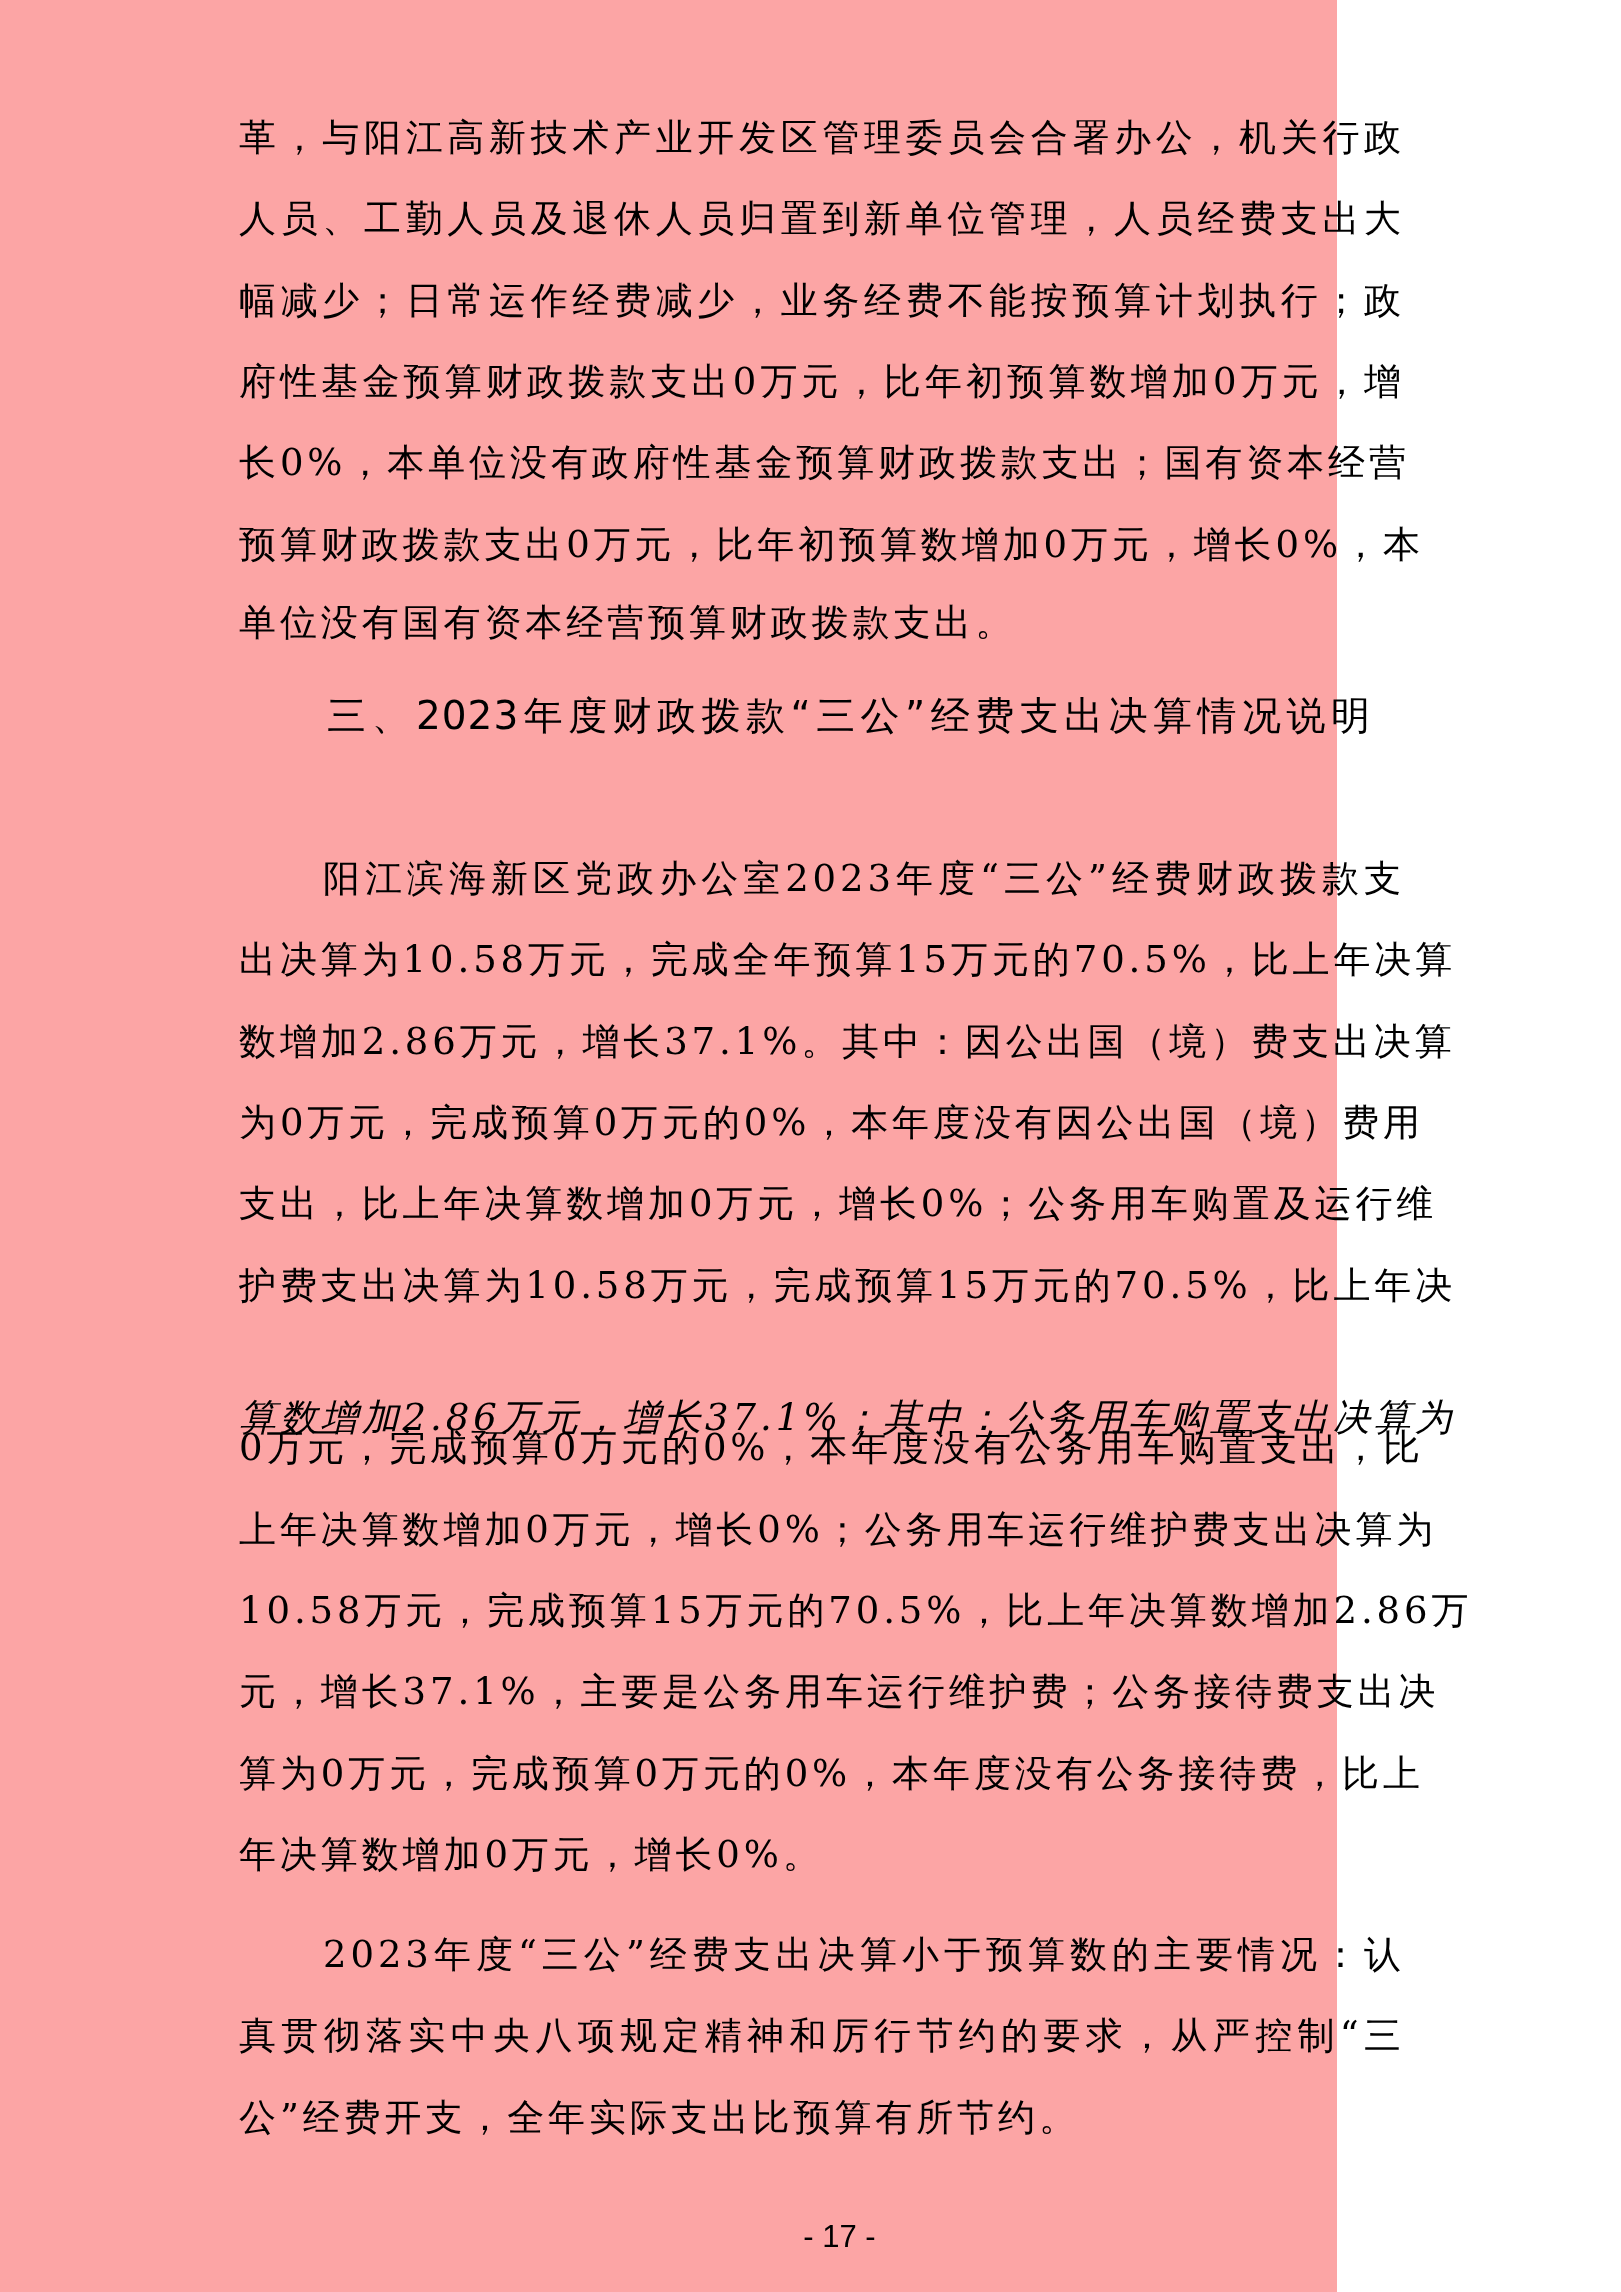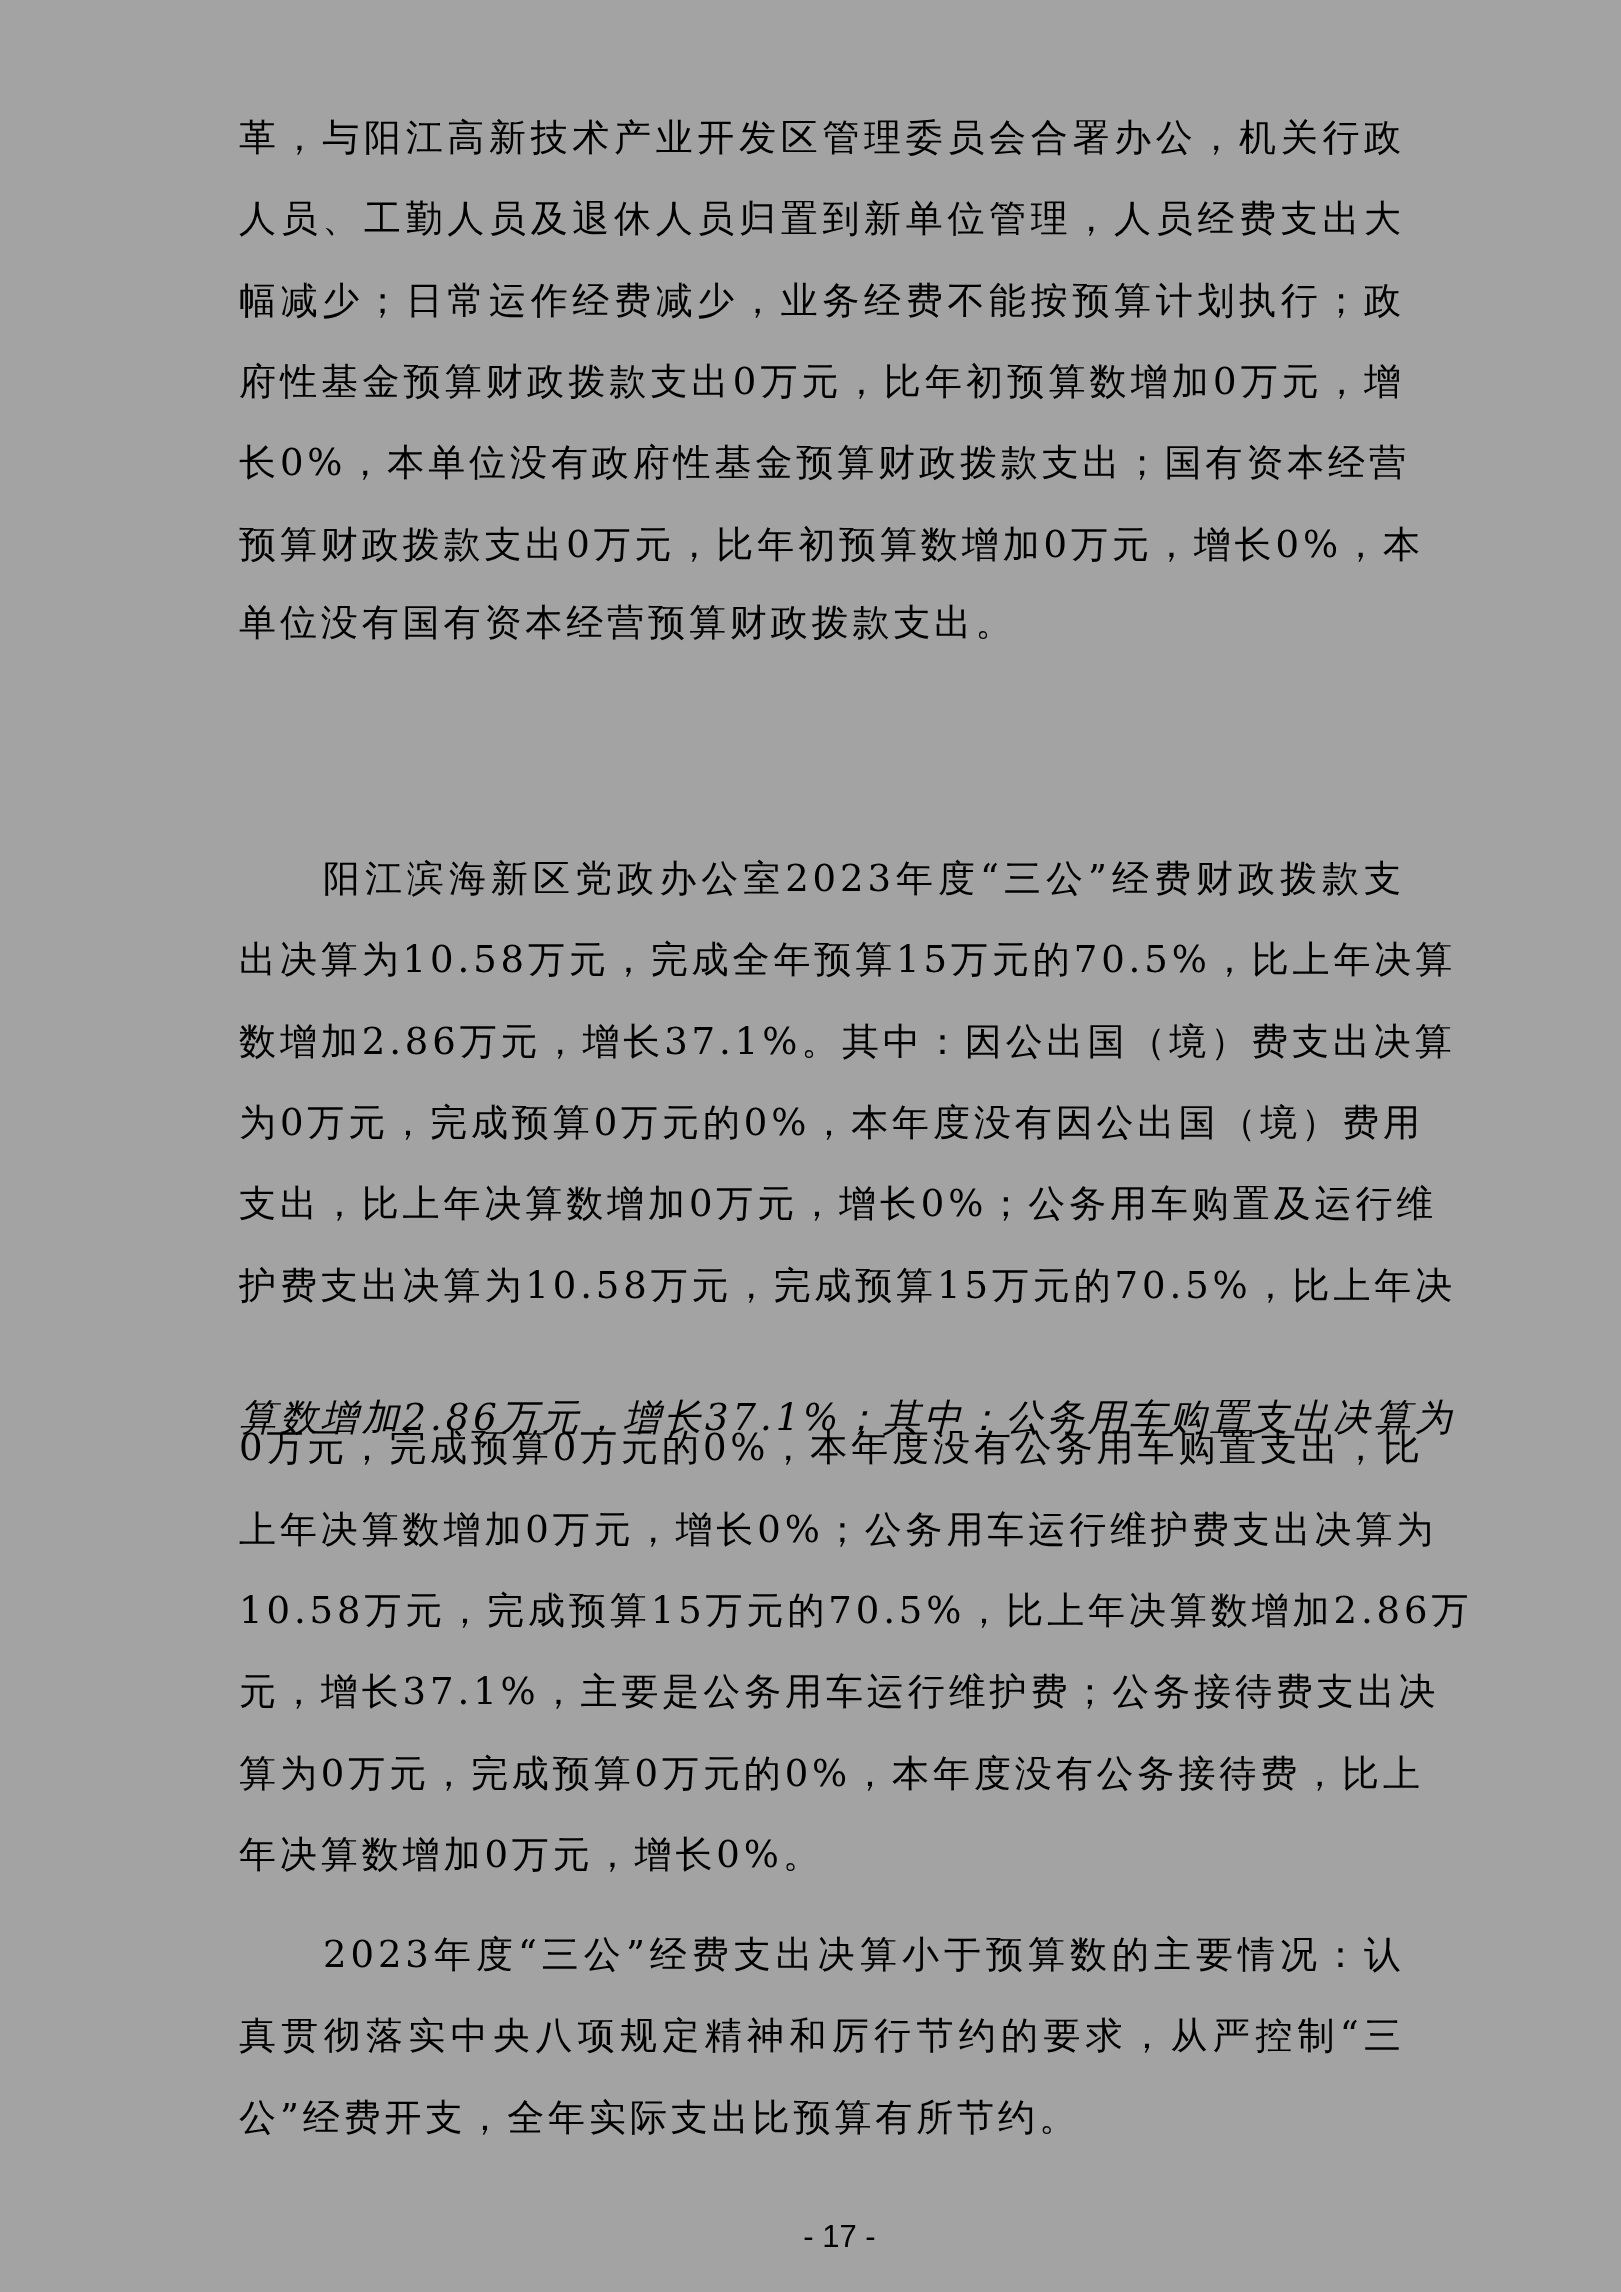--- a/index.html
+++ b/index.html
@@ -12,23 +12,23 @@
       height: 2293px;
       position: relative;
       overflow: hidden;
       font-family: "DejaVu Serif", "Liberation Serif", serif;
       color: #000000;
     }
     .page {
       position: absolute;
       left: 0;
       top: 0;
-      width: 1621px;
+      width: 1337px;
       height: 2293px;
-      background: #a3a3a3;
+      background: #fca5a5;
     }
     .line {
       position: absolute;
       left: 239px;
       width: 1166px;
       height: 59px;
       line-height: 59px;
       font-size: 37px;
       letter-spacing: 3.9px;
       white-space: nowrap;
@@ -85,20 +85,21 @@
   <div>
     <div class="line justify" style="top:108px;">革，与阳江高新技术产业开发区管理委员会合署办公，机关行政</div>
     <div class="line justify" style="top:189px;">人员、工勤人员及退休人员归置到新单位管理，人员经费支出大</div>
     <div class="line justify" style="top:271px;">幅减少；日常运作经费减少，业务经费不能按预算计划执行；政</div>
     <div class="line justify" style="top:352px;">府性基金预算财政拨款支出0万元，比年初预算数增加0万元，增</div>
     <div class="line justify" style="top:433px;">长0%，本单位没有政府性基金预算财政拨款支出；国有资本经营</div>
     <div class="line justify" style="top:515px;">预算财政拨款支出0万元，比年初预算数增加0万元，增长0%，本</div>
     <div class="line" style="top:596px;font-family:Liberation Mono, monospace;">单位没有国有资本经营预算财政拨款支出。</div>
   </div>
 
+  <div class="heading1" style="top:686px;">三、2023年度财政拨款“三公”经费支出决算情况说明</div>
 
 
   <div>
     <div class="line justify" style="top:849px; left:323px; width:1082px;">阳江滨海新区党政办公室2023年度“三公”经费财政拨款支</div>
     <div class="line justify" style="top:930px;">出决算为10.58万元，完成全年预算15万元的70.5%，比上年决算</div>
     <div class="line justify" style="top:1012px;">数增加2.86万元，增长37.1%。其中：因公出国（境）费支出决算</div>
     <div class="line justify" style="top:1093px;">为0万元，完成预算0万元的0%，本年度没有因公出国（境）费用</div>
     <div class="line justify" style="top:1174px;">支出，比上年决算数增加0万元，增长0%；公务用车购置及运行维</div>
     <div class="line justify" style="top:1256px;">护费支出决算为10.58万元，完成预算15万元的70.5%，比上年决</div>
     <div class="line justify" style="top:1388px;font-style:italic;">算数增加2.86万元，增长37.1%；其中：公务用车购置支出决算为</div>

